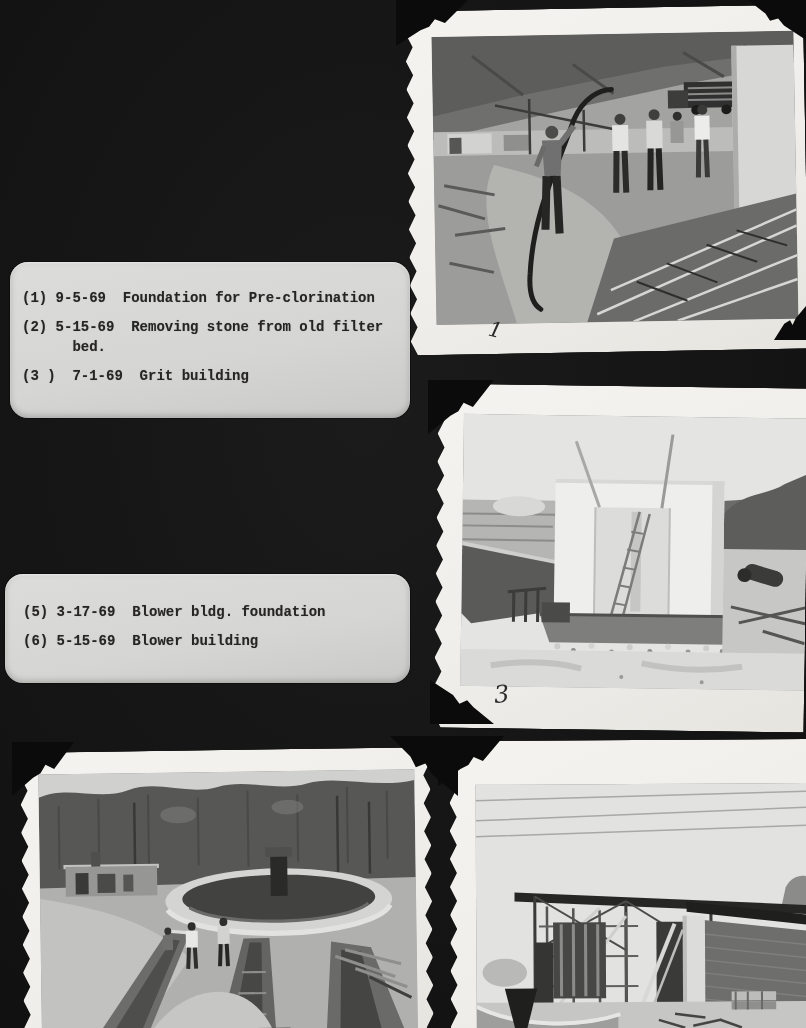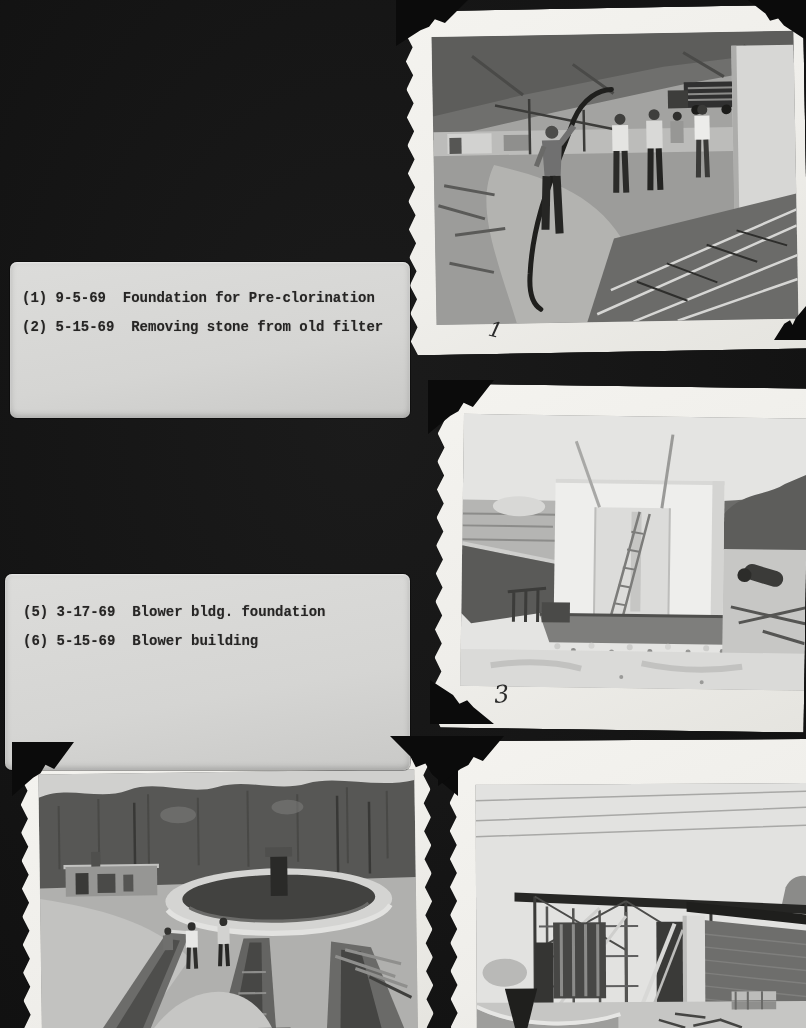--- a/index.html
+++ b/index.html
@@ -34,26 +34,26 @@
   
   .mount{position:absolute;background:#0b0b0b;z-index:5;}
   .m-tl{clip-path:polygon(0 0,100% 0,68% 50%,54% 42%,46% 58%,34% 66%,0 100%);}
   .m-tr{clip-path:polygon(0 0,100% 0,100% 100%,62% 64%,52% 46%,38% 52%,30% 34%);}
   .m-bl{clip-path:polygon(0 0,36% 34%,46% 54%,58% 46%,68% 62%,100% 100%,0 100%);}
   .m-br{clip-path:polygon(100% 0,100% 100%,0 100%,32% 52%,50% 42%,58% 56%,68% 36%);}
   
   .panel{
     position:absolute;
     background:linear-gradient(170deg,#dcdcda 0%,#d5d5d3 60%,#c9c9c7 100%);
-    border-radius:7px;
+    border-radius:18px;
     box-shadow:inset 0 1px 2px rgba(255,255,255,.6), inset 0 -2px 6px rgba(0,0,0,.22), 0 0 0 1px rgba(0,0,0,.35);
     z-index:3;
   }
   .panel-1{left:10px;top:262px;width:400px;height:156px;padding:26px 0 0 12px;box-sizing:border-box;}
-  .panel-2{left:5px;top:574px;width:405px;height:196px;padding:28px 0 0 18px;box-sizing:border-box;}
+  .panel-2{left:5px;top:574px;width:405px;height:109px;padding:28px 0 0 18px;box-sizing:border-box;}
   .cap-line{
     font-family:"Liberation Mono", monospace;
     font-size:14px;line-height:20px;
     font-weight:600;
     color:#262524;
     white-space:pre;
     text-shadow:0 0 1px rgba(40,40,40,.35);
   }
   .cap-gap{margin-top:9px;}
 </style>
@@ -299,20 +299,22 @@
   <div class="mount m-br" style="left:774px;top:306px;width:32px;height:34px;"></div>
   <div class="mount m-tl" style="left:428px;top:380px;width:66px;height:54px;"></div>
   <div class="mount m-bl" style="left:430px;top:680px;width:64px;height:44px;"></div>
   <div class="mount m-tl" style="left:12px;top:742px;width:62px;height:54px;"></div>
   <div class="mount m-tr" style="left:390px;top:736px;width:68px;height:60px;"></div>
   <div class="mount m-tl" style="left:438px;top:736px;width:66px;height:50px;"></div>
 
   <div class="panel panel-1">
     <div class="cap-line">(1) 9-5-69  Foundation for Pre-clorination</div>
     <div class="cap-line cap-gap">(2) 5-15-69  Removing stone from old filter</div>
+    <div class="cap-line">      bed.</div>
+    <div class="cap-line cap-gap">(3 )  7-1-69  Grit building</div>
   </div>
 
   <div class="panel panel-2">
     <div class="cap-line">(5) 3-17-69  Blower bldg. foundation</div>
     <div class="cap-line cap-gap">(6) 5-15-69  Blower building</div>
   </div>
 
 </div>
 
 </body></html>

